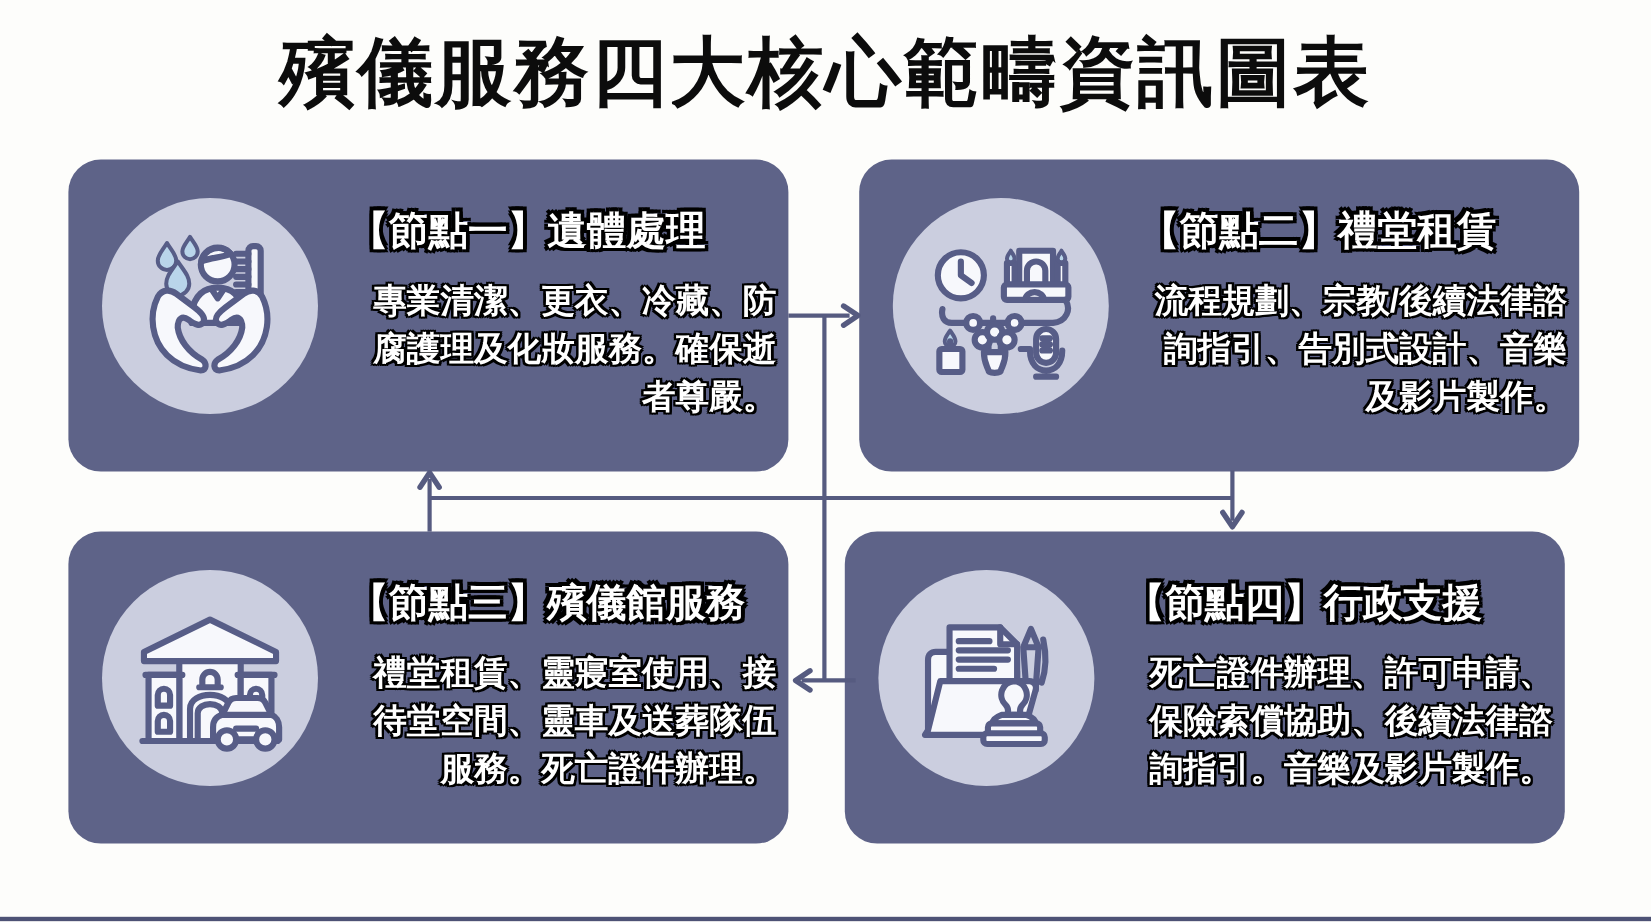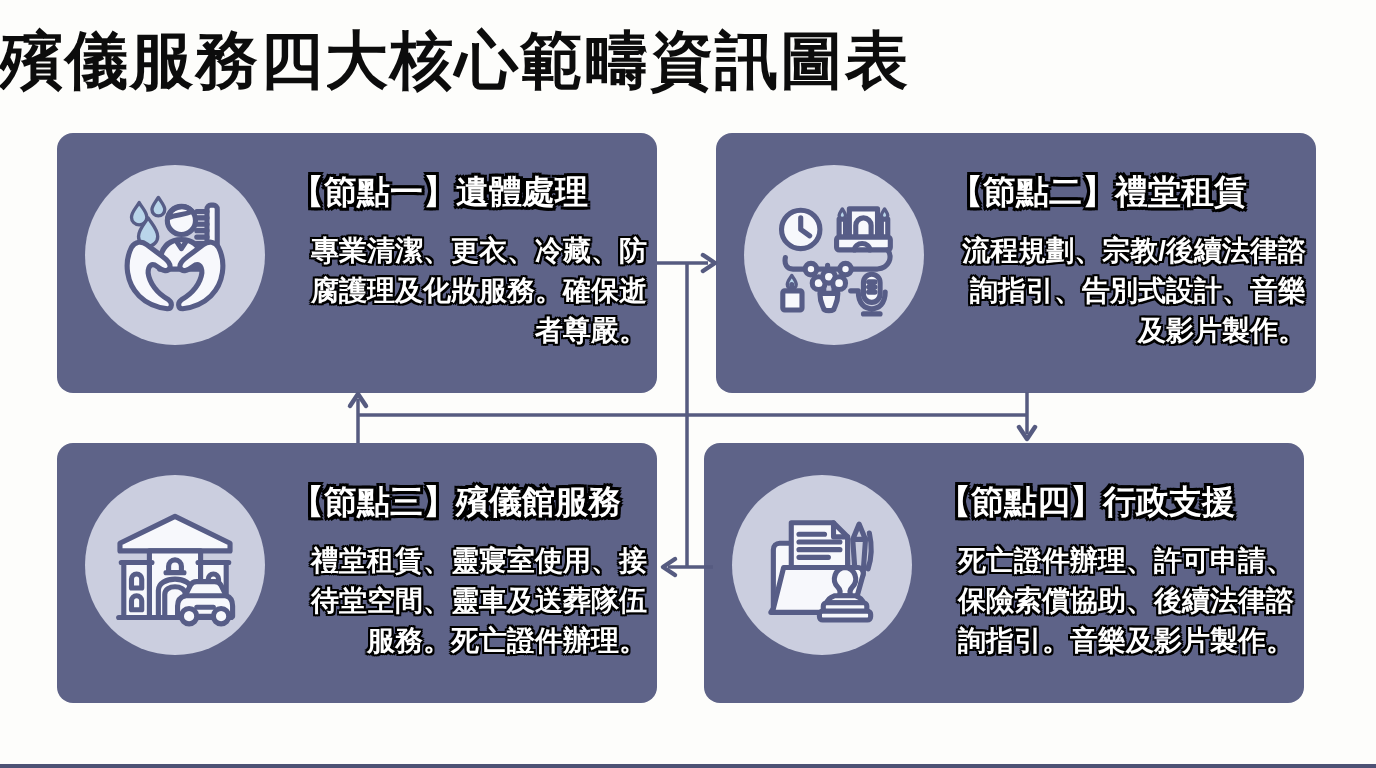--- a/index.html
+++ b/index.html
@@ -1,25 +1,25 @@
 <!DOCTYPE html>
 <html><head>
 <meta charset="utf-8">
 <style>
   html,body{margin:0;padding:0;background:#fdfdfb;}
   .canvas{
     position:relative;width:1376px;height:768px;background:#fdfdfb;overflow:hidden;
     font-family:"Liberation Sans","DejaVu Sans",sans-serif;
   }
   .page-title{
-    position:absolute;top:18px;left:0;width:100%;text-align:left;
+    position:absolute;top:18px;left:0;width:100%;text-align:center;
     font-size:63px;font-weight:900;color:#0c0c0c;letter-spacing:2px;margin:0;
   }
   .card{
-    position:absolute;width:600px;height:260px;background:#5e6388;border-radius:16px;
+    position:absolute;width:600px;height:260px;background:#5e6388;border-radius:27px;
   }
   .card-1{left:57px;top:133px;}
   .card-2{left:716px;top:133px;}
   .card-3{left:57px;top:443px;}
   .card-4{left:704px;top:443px;}
   .icon-circle{
     position:absolute;left:28px;top:32px;width:180px;height:180px;border-radius:50%;
     background:#cbcedf;display:flex;align-items:center;justify-content:center;
   }
   .icon-circle svg{width:128px;height:128px;}

